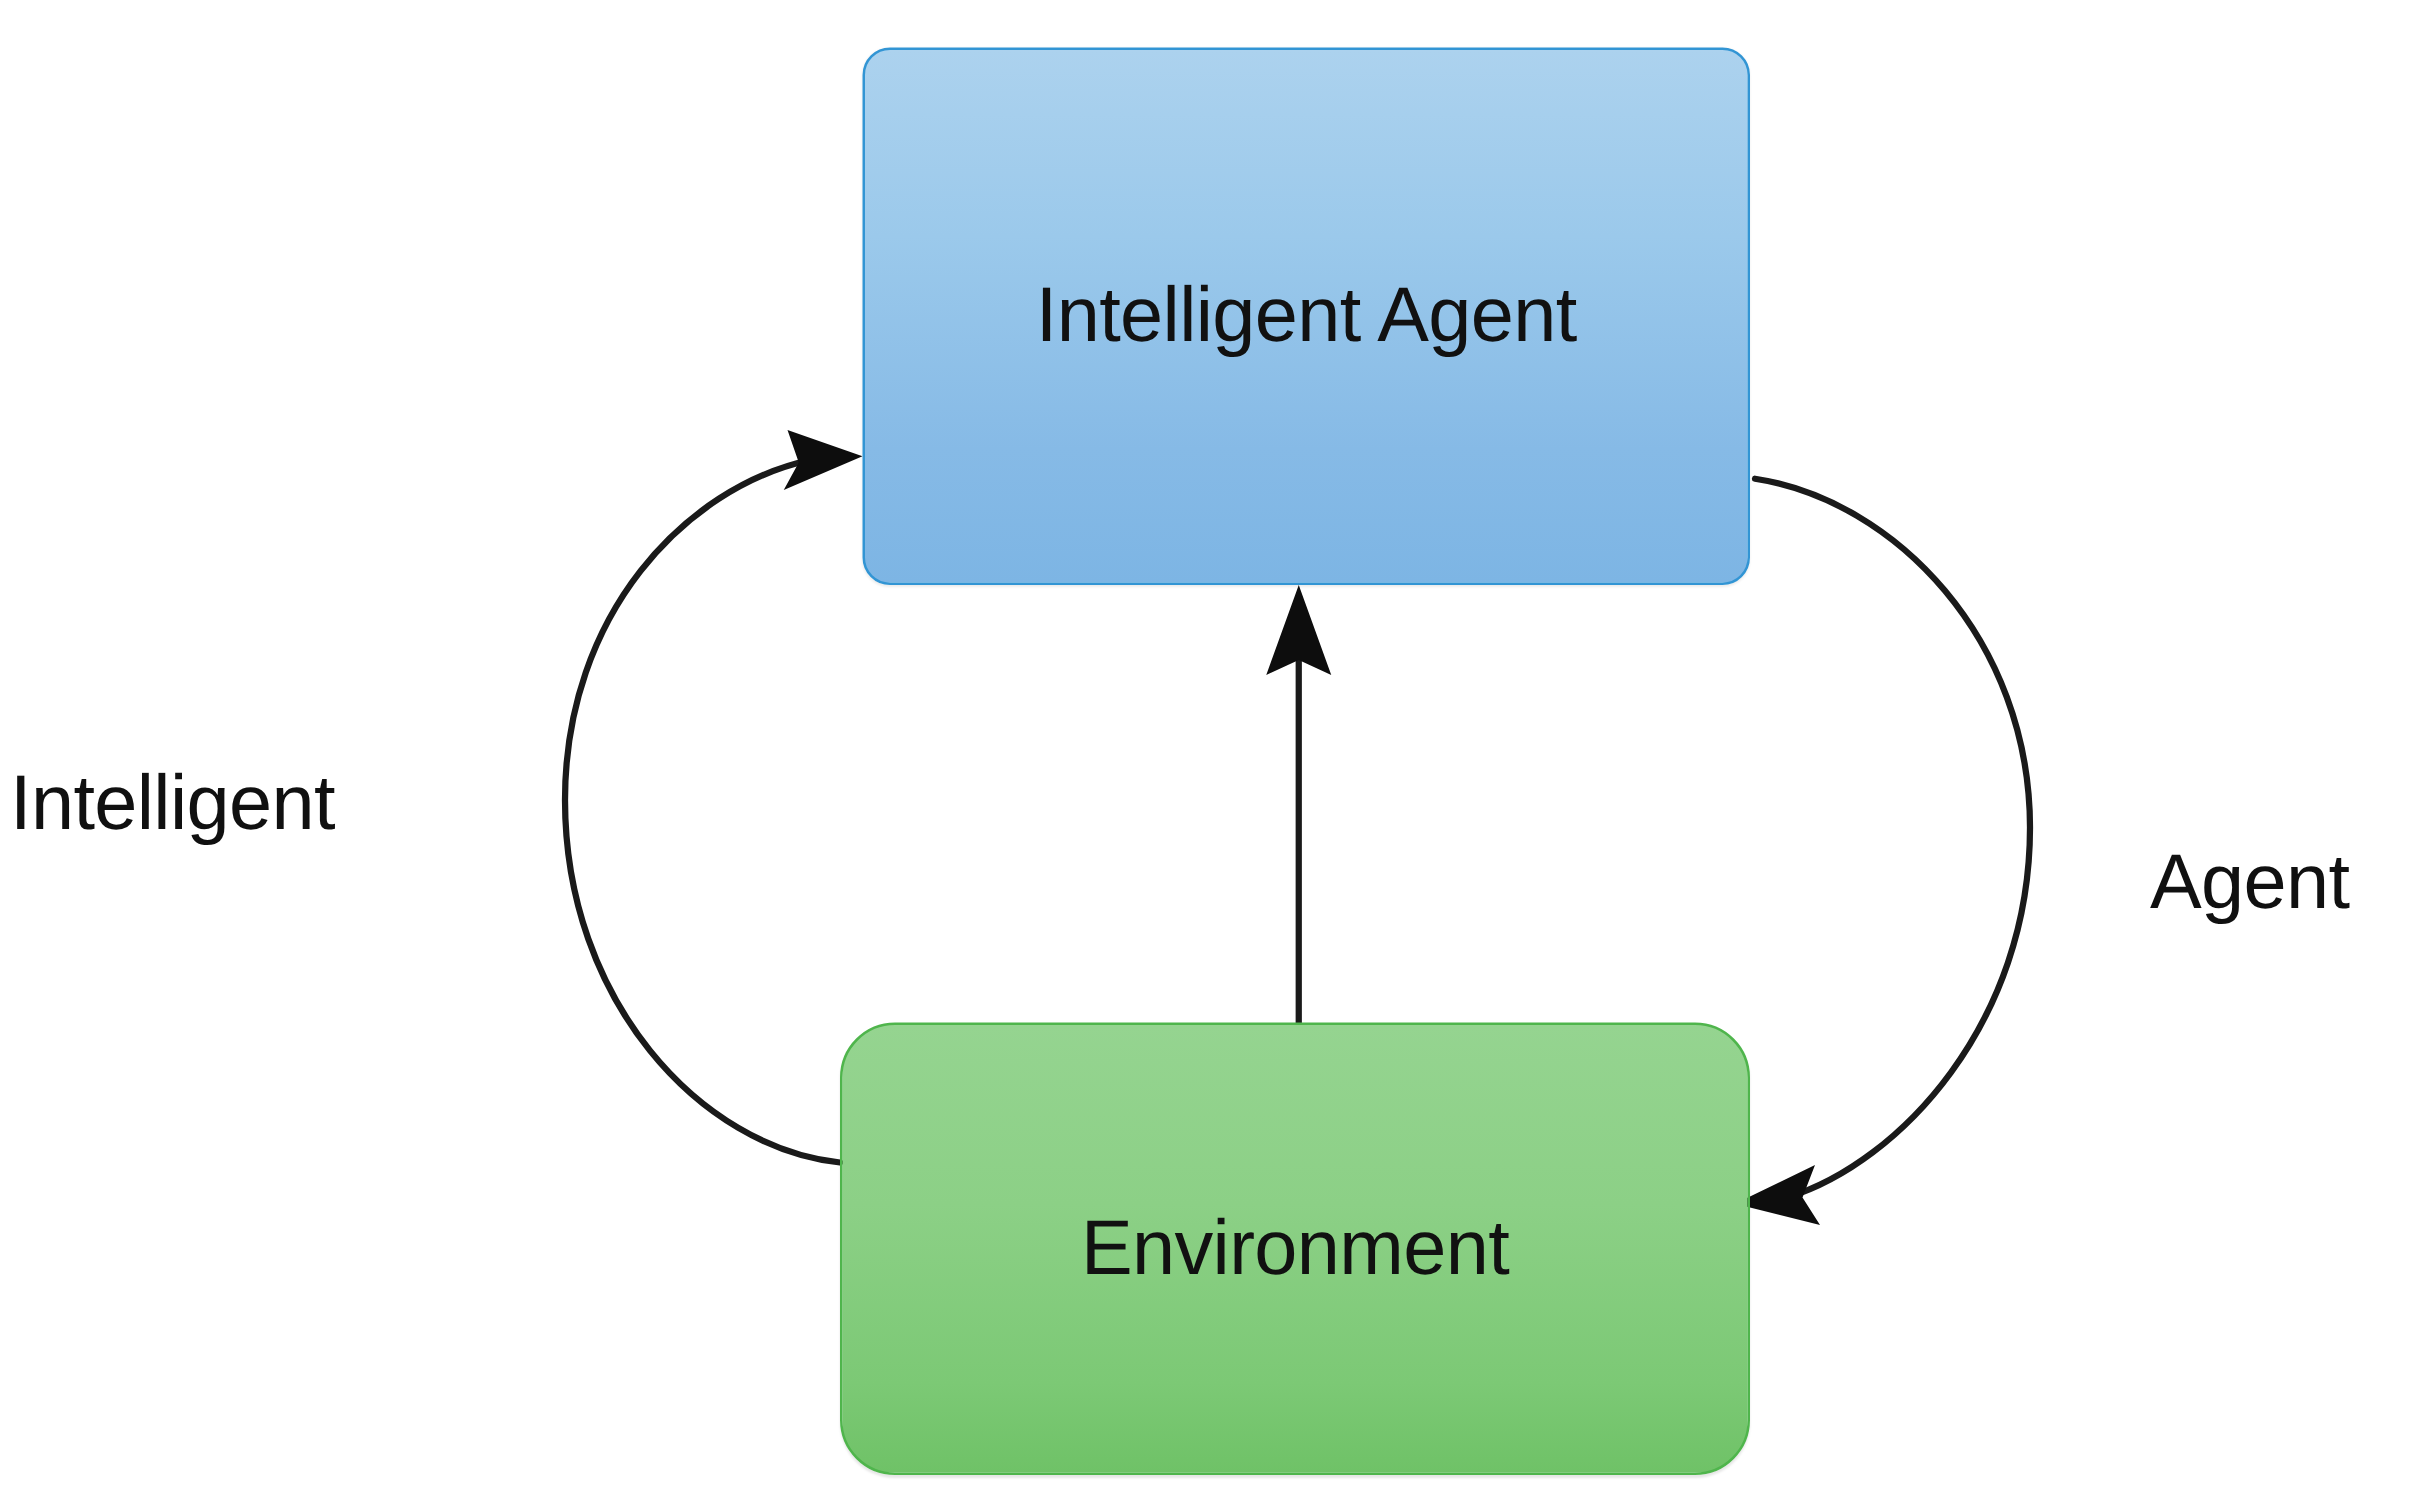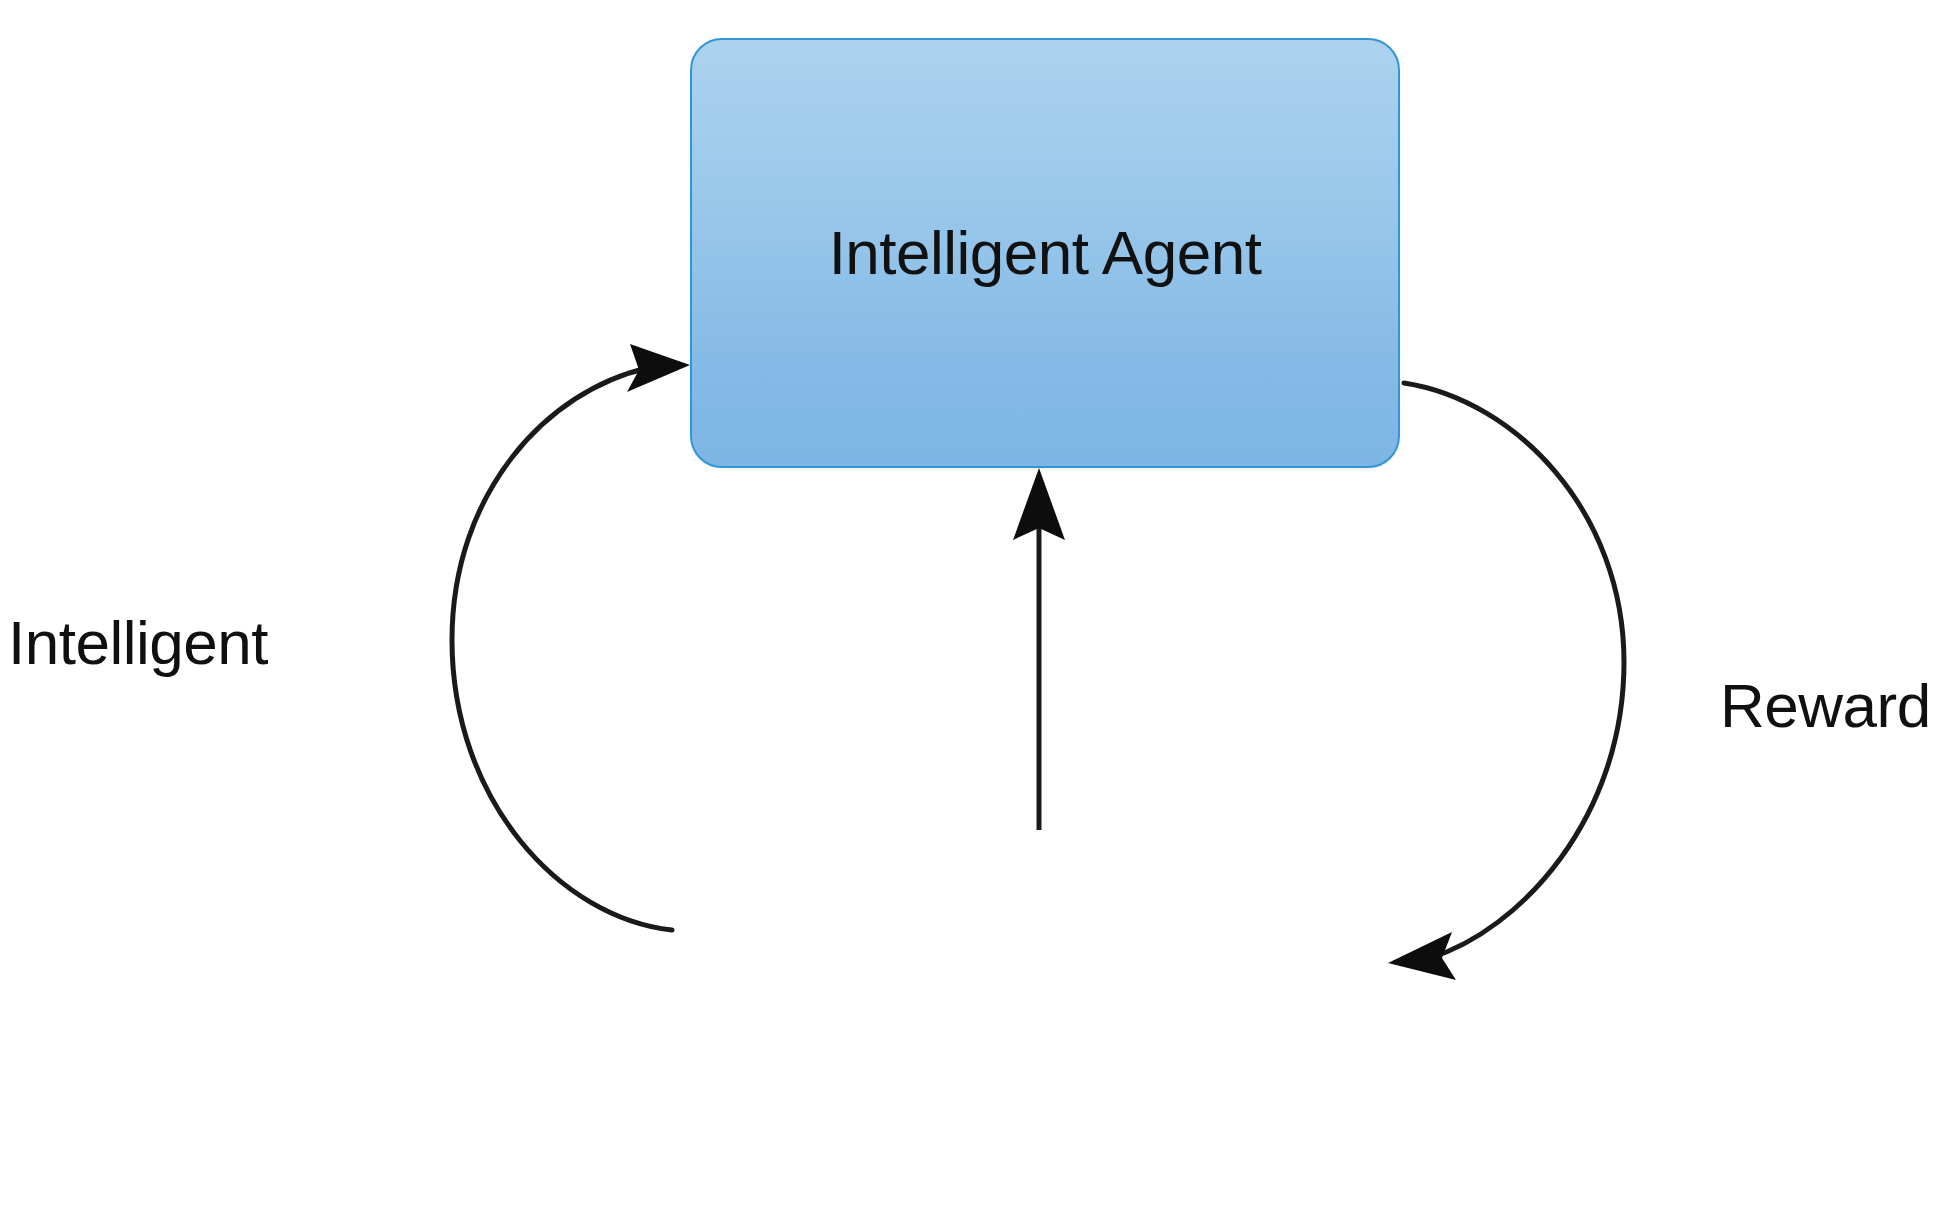--- a/index.html
+++ b/index.html
@@ -30,21 +30,21 @@
     display: flex;
     align-items: center;
     justify-content: center;
     box-sizing: border-box;
   }
   #agent-node {
     left: 690px;
     top: 38px;
     width: 710px;
     height: 430px;
-    border-radius: 32px;
+    border-radius: 22px;
     background: linear-gradient(180deg, #ACD2EE 0%, #9BC9EB 35%, #86BAE6 75%, #7DB5E4 100%);
     border: 2px solid #3295D4;
     box-shadow: 0 1px 2px rgba(0,0,0,0.08);
   }
   #environment-node {
     left: 672px;
     top: 818px;
     width: 728px;
     height: 362px;
     border-radius: 44px;
@@ -107,19 +107,22 @@
                C 1516 400, 1624 512, 1624 662
                C 1624 818, 1520 930, 1430 958" fill="none" stroke="#1A1A1A" stroke-width="5" stroke-linecap="round"></path>
       <polygon points="1388,963 1452,932 1442,958 1456,980" fill="#0D0D0D"></polygon>
     </g>
   </svg>
 
   <div class="node-box" id="agent-node">
     <span class="node-label">Intelligent Agent</span>
   </div>
 
+  <div class="node-box" id="environment-node">
+    <span class="node-label">Environment</span>
+  </div>
 
   <div class="edge-label" id="observation-label">Intelligent</div>
 
 
-  <div class="edge-label" id="action-label">Reward</div>
+  <div class="edge-label" id="action-label">Agent</div>
 
 </div>
 
 </body></html>

